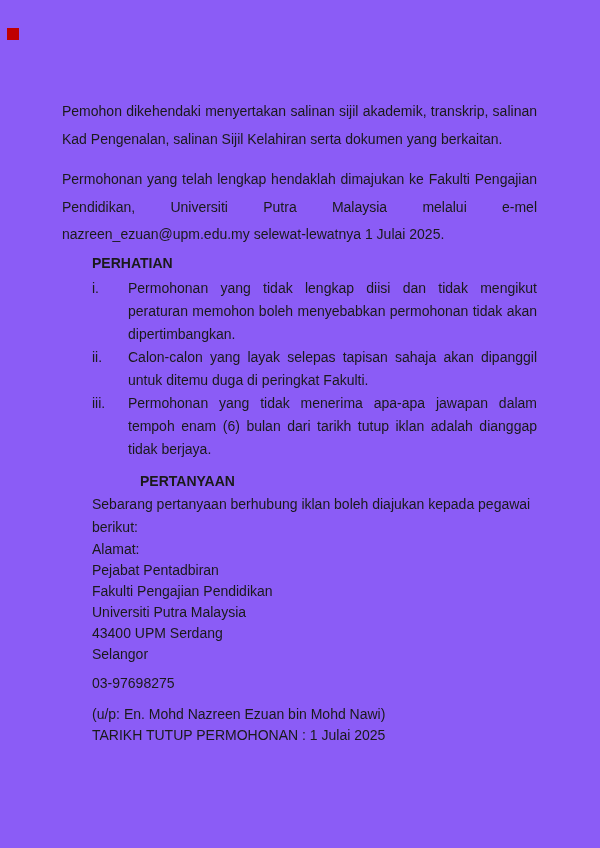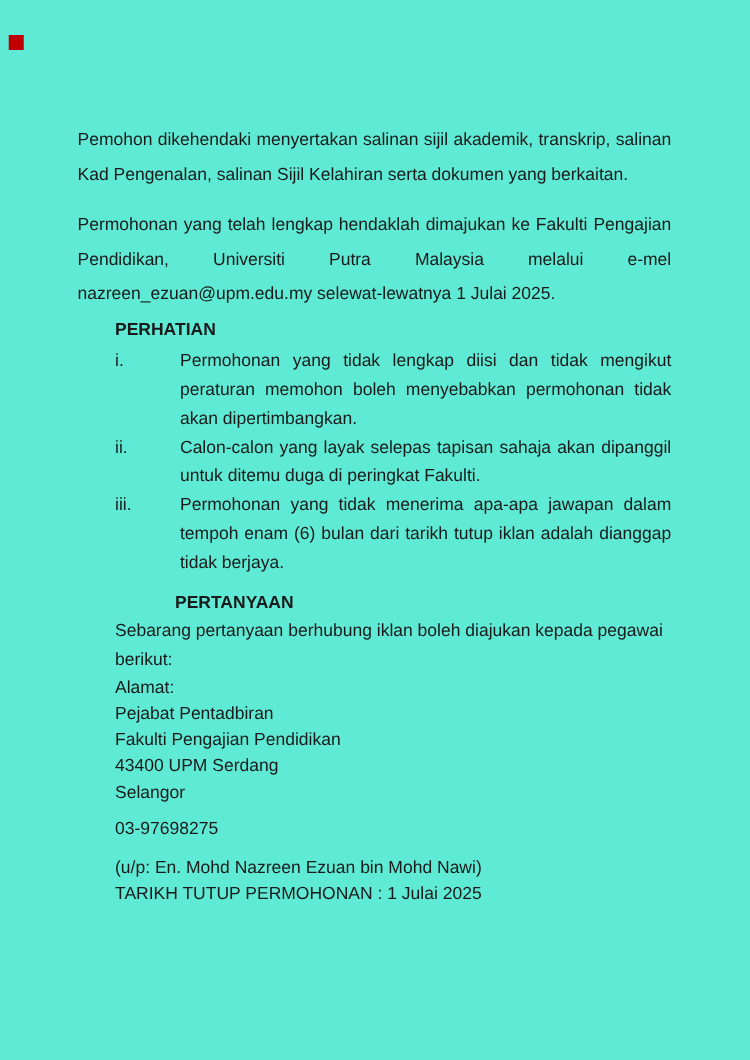--- a/index.html
+++ b/index.html
@@ -5,21 +5,21 @@
   html, body {
     margin: 0;
     padding: 0;
     background: #ffffff;
     overflow: hidden;
   }
   .page {
     position: relative;
     width: 600px;
     height: 848px;
-    background: #5eead4;
+    background: #8b5cf6;
     font-family: "Liberation Sans", sans-serif;
     color: #1a1a1a;
     overflow: hidden;
   }
   .red-marker {
     position: absolute;
     left: 7px;
     top: 28px;
     width: 12px;
     height: 12px;
@@ -54,21 +54,20 @@
     font-size: 14px;
     line-height: 23px;
   }
   .numeral {
     flex: none;
     width: 36px;
   }
   .item-text {
     flex: 1;
     text-align: justify;
-    margin-left: 16px;
   }
   .heading.pertanyaan {
     margin-top: 9px;
     line-height: 23px;
     margin-bottom: 0;
     padding-left: 48px;
   }
   .contact-line {
     font-size: 14px;
     line-height: 21px;
@@ -118,20 +117,21 @@
       </div>
 
       <div class="heading pertanyaan">PERTANYAAN</div>
 
       <div class="contact-line intro">Sebarang pertanyaan berhubung iklan boleh diajukan kepada pegawai berikut:</div>
 
       <div class="contact-line">Alamat:</div>
 
       <div class="contact-line">Pejabat Pentadbiran</div>
       <div class="contact-line">Fakulti Pengajian Pendidikan</div>
+      <div class="contact-line">Universiti Putra Malaysia</div>
       <div class="contact-line">43400 UPM Serdang</div>
       <div class="contact-line">Selangor</div>
 
       <div class="contact-line phone">03-97698275</div>
 
       <div class="contact-line attention">(u/p: En. Mohd Nazreen Ezuan bin Mohd Nawi)</div>
 
 
       <div class="contact-line closing"><strong>TARIKH TUTUP PERMOHONAN</strong><span> : 1 Julai 2025</span></div>
     </div>

